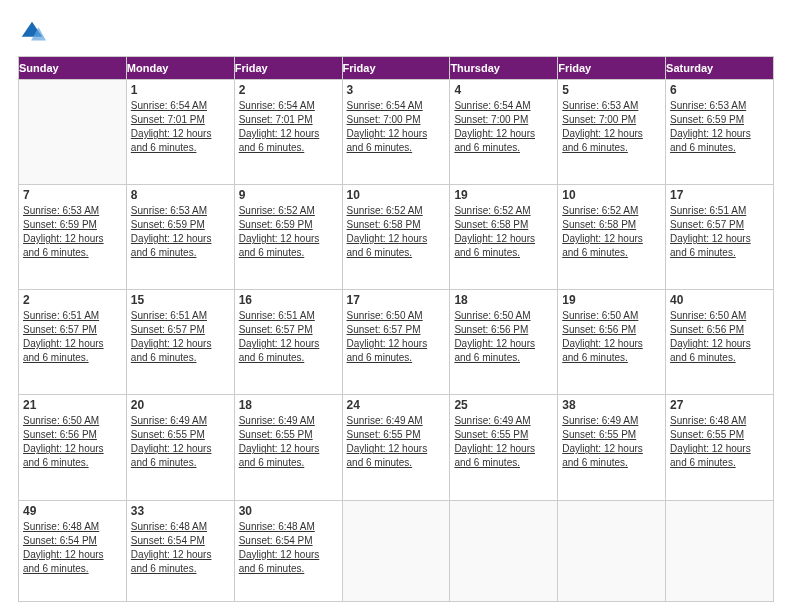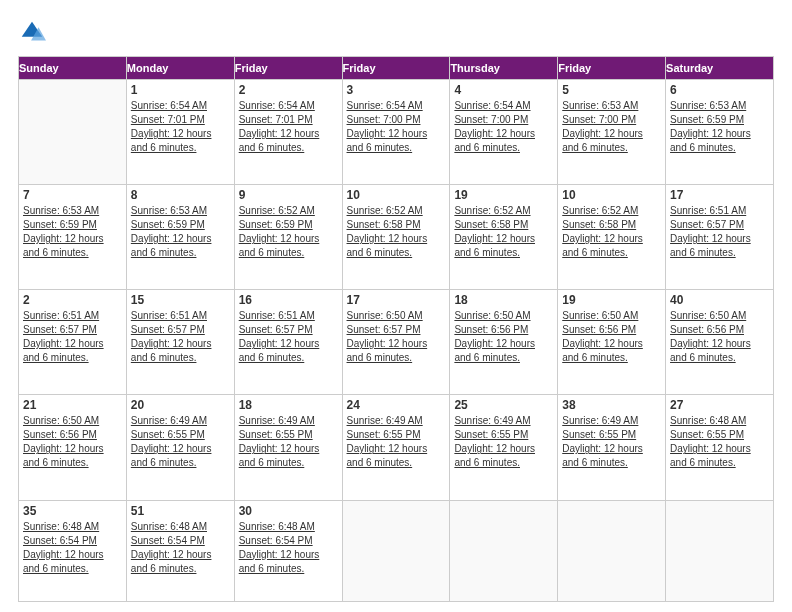--- a/index.html
+++ b/index.html
@@ -330,28 +330,28 @@
           <td>
             <span class="day-num">27</span>
             <div class="day-info" style="white-space: pre-line;">Sunrise: 6:48 AM
 Sunset: 6:55 PM
 Daylight: 12 hours
 and 6 minutes.</div>
           </td>
         </tr>
         <tr>
           <td>
-            <span class="day-num">35</span>
+            <span class="day-num">49</span>
             <div class="day-info" style="white-space: pre-line;">Sunrise: 6:48 AM
 Sunset: 6:54 PM
 Daylight: 12 hours
 and 6 minutes.</div>
           </td>
           <td>
-            <span class="day-num">51</span>
+            <span class="day-num">33</span>
             <div class="day-info" style="white-space: pre-line;">Sunrise: 6:48 AM
 Sunset: 6:54 PM
 Daylight: 12 hours
 and 6 minutes.</div>
           </td>
           <td>
             <span class="day-num">30</span>
             <div class="day-info" style="white-space: pre-line;">Sunrise: 6:48 AM
 Sunset: 6:54 PM
 Daylight: 12 hours

